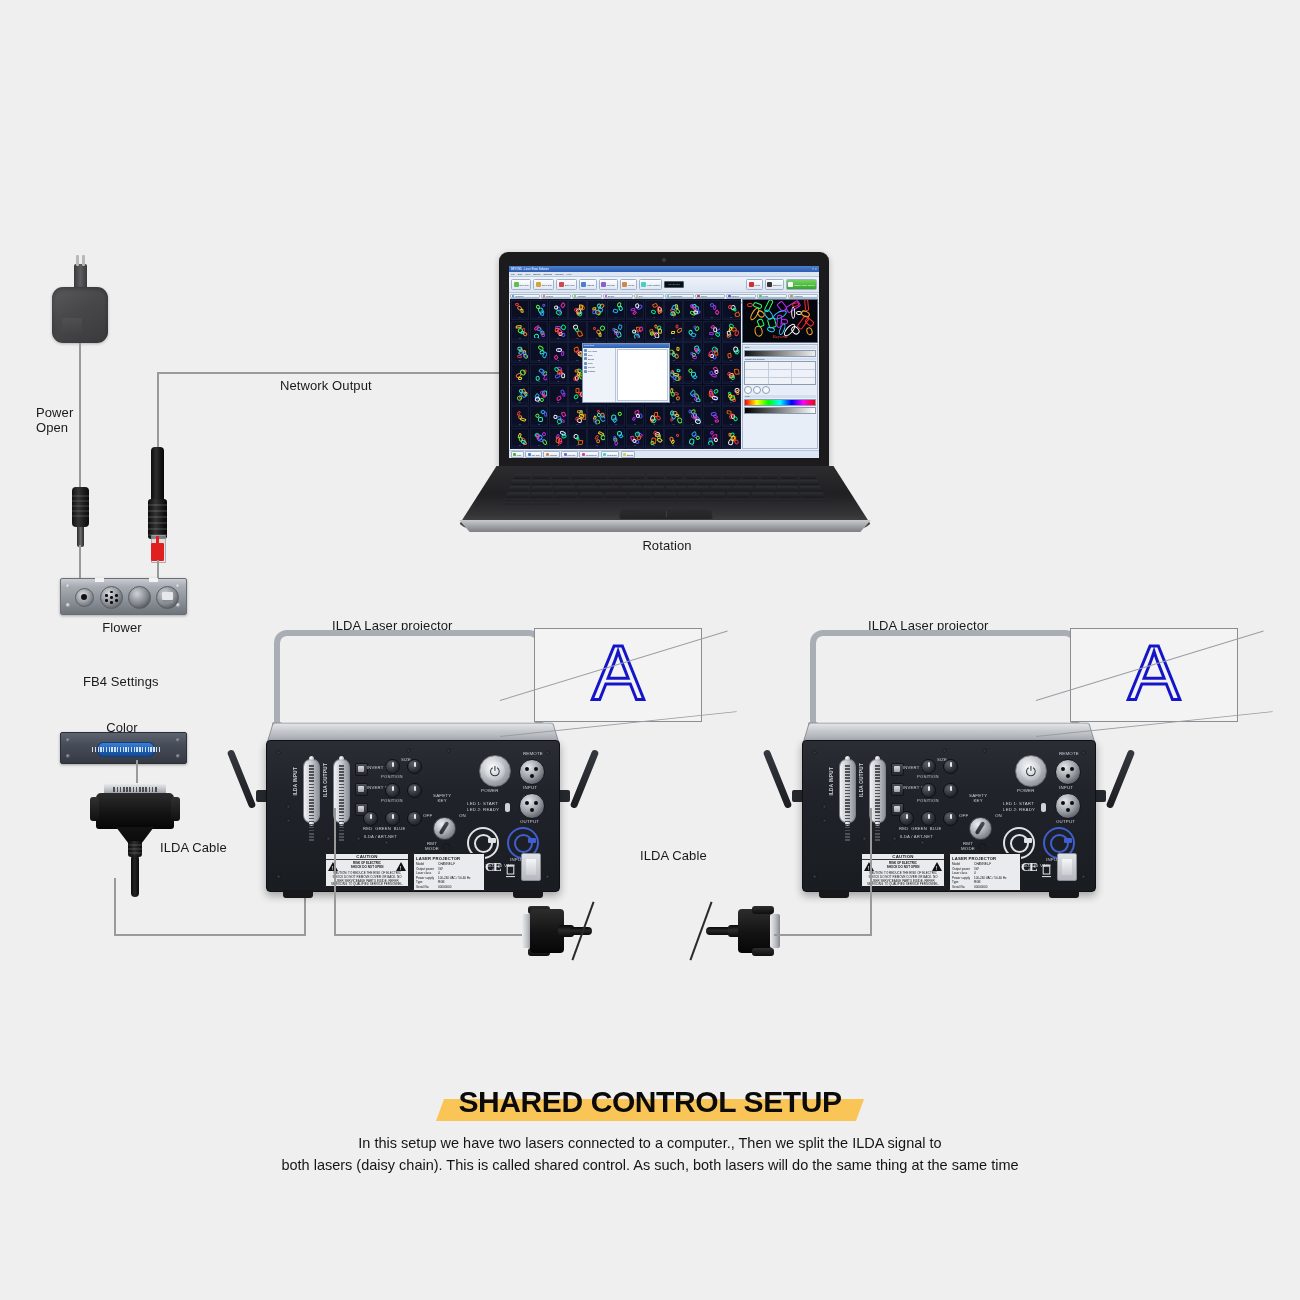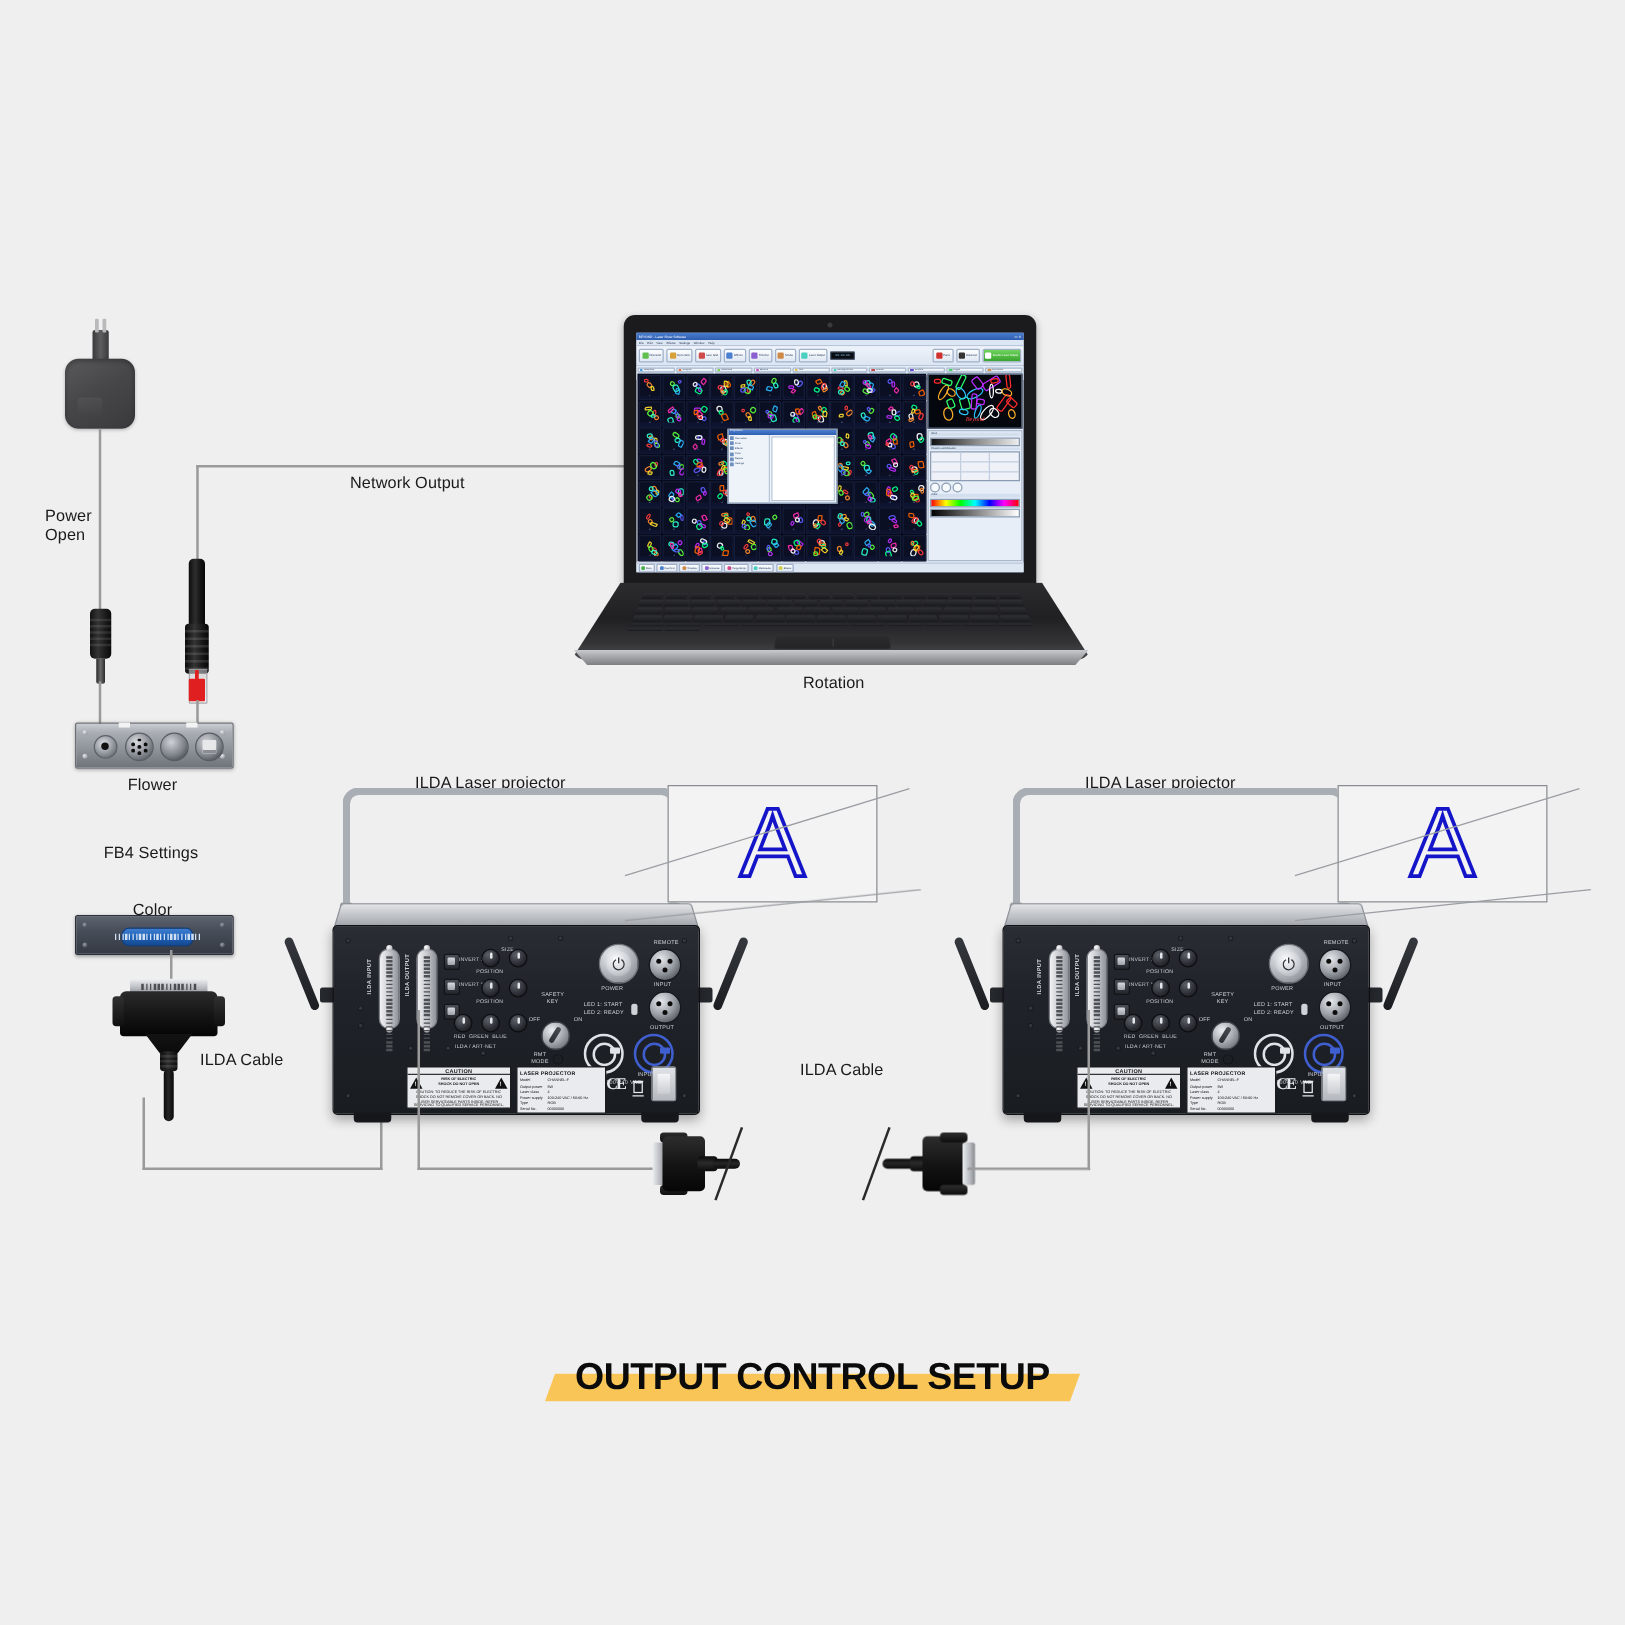--- a/index.html
+++ b/index.html
@@ -1912,16 +1912,18 @@
     <div class="ear" style="right:2px;top:1px;"></div>
     <div class="ear" style="right:2px;bottom:1px;"></div>
     <div class="metal" style="right:-4px;"></div>
   </div>
 
   <div class="wire h" style="left:774px;top:934px;width:98px;"></div>
   <div class="wire v" style="left:870px;top:808px;height:128px;"></div>
 
   <div id="titleWrap">
     <div id="titleBanner"></div>
-    <div id="titleTxt">OUTPUT CONTROL SETUP</div>
+    <div id="titleTxt">SHARED CONTROL SETUP</div>
   </div>
+  <div class="caption" style="top:1135px;">In this setup we have two lasers connected to a computer., Then we split the ILDA signal to</div>
+  <div class="caption" style="top:1157px;">both lasers (daisy chain). This is called shared control. As such, both lasers will do the same thing at the same time</div>
 
 </div>
 
 </body></html>

